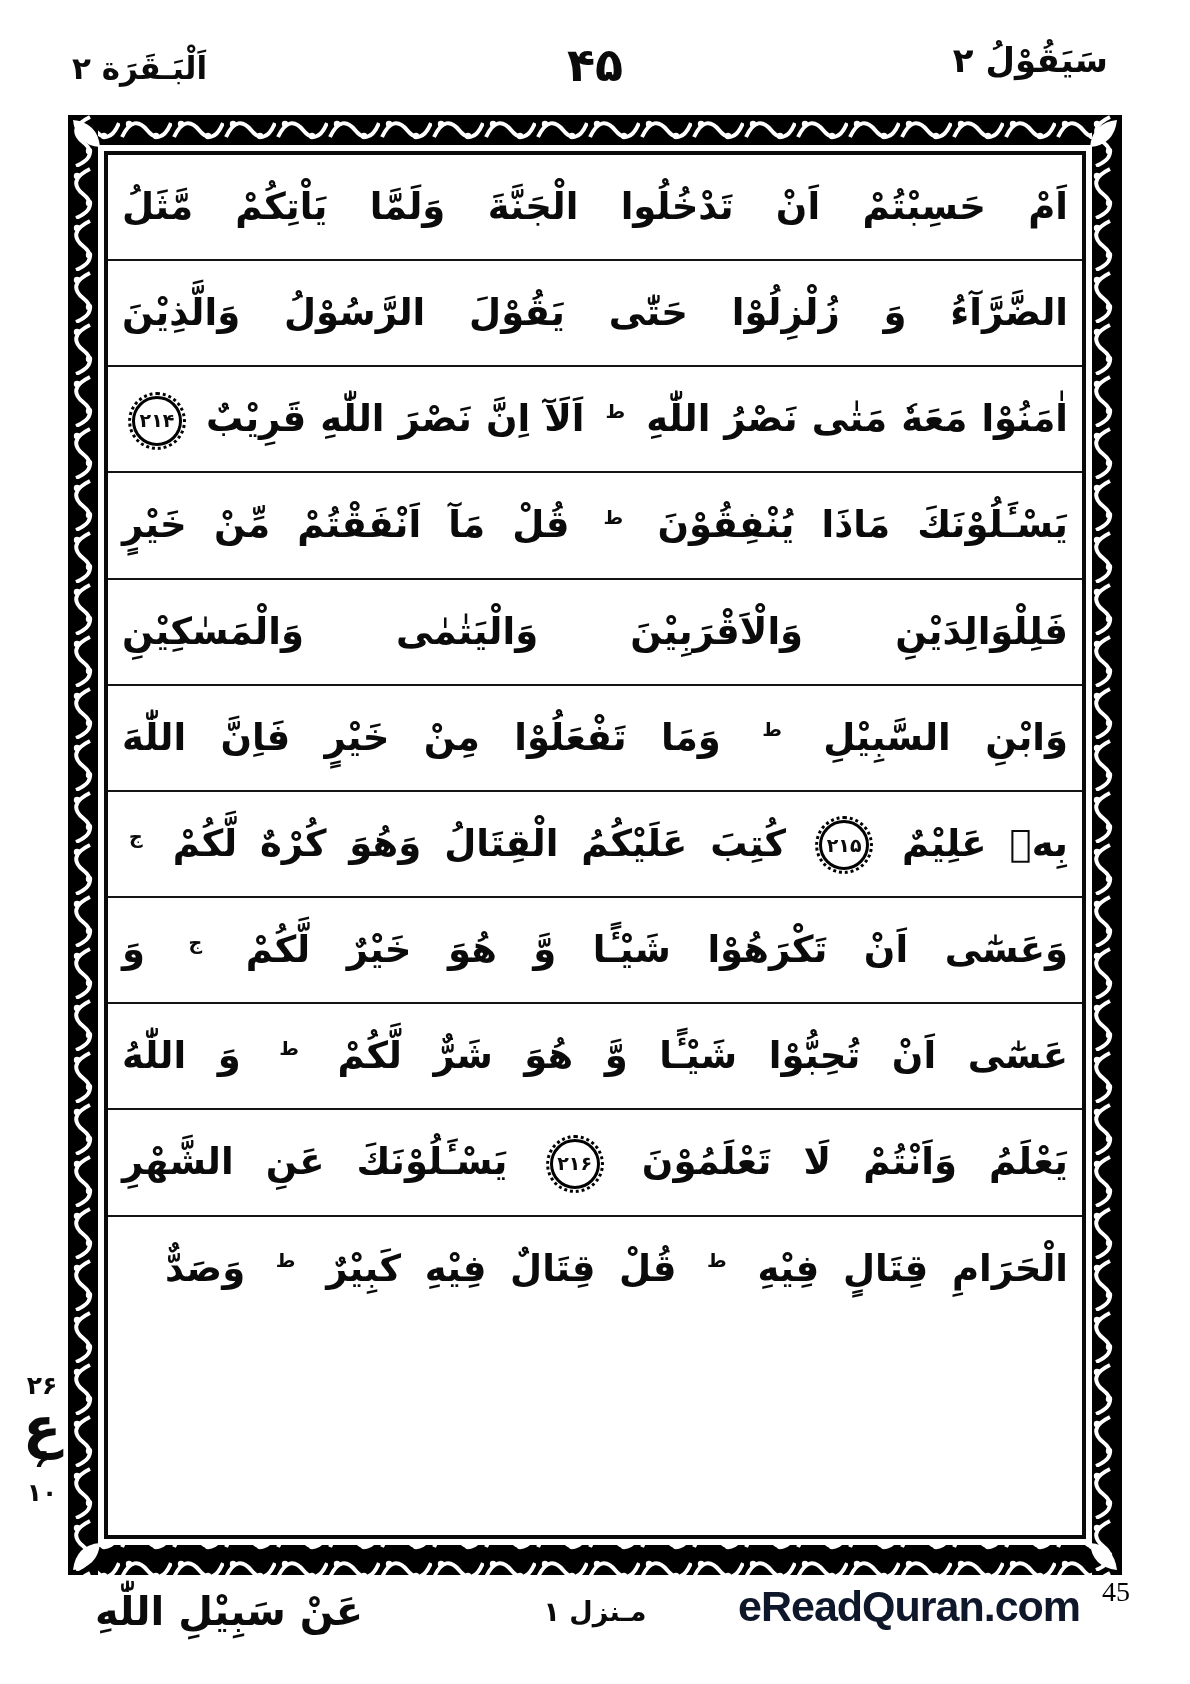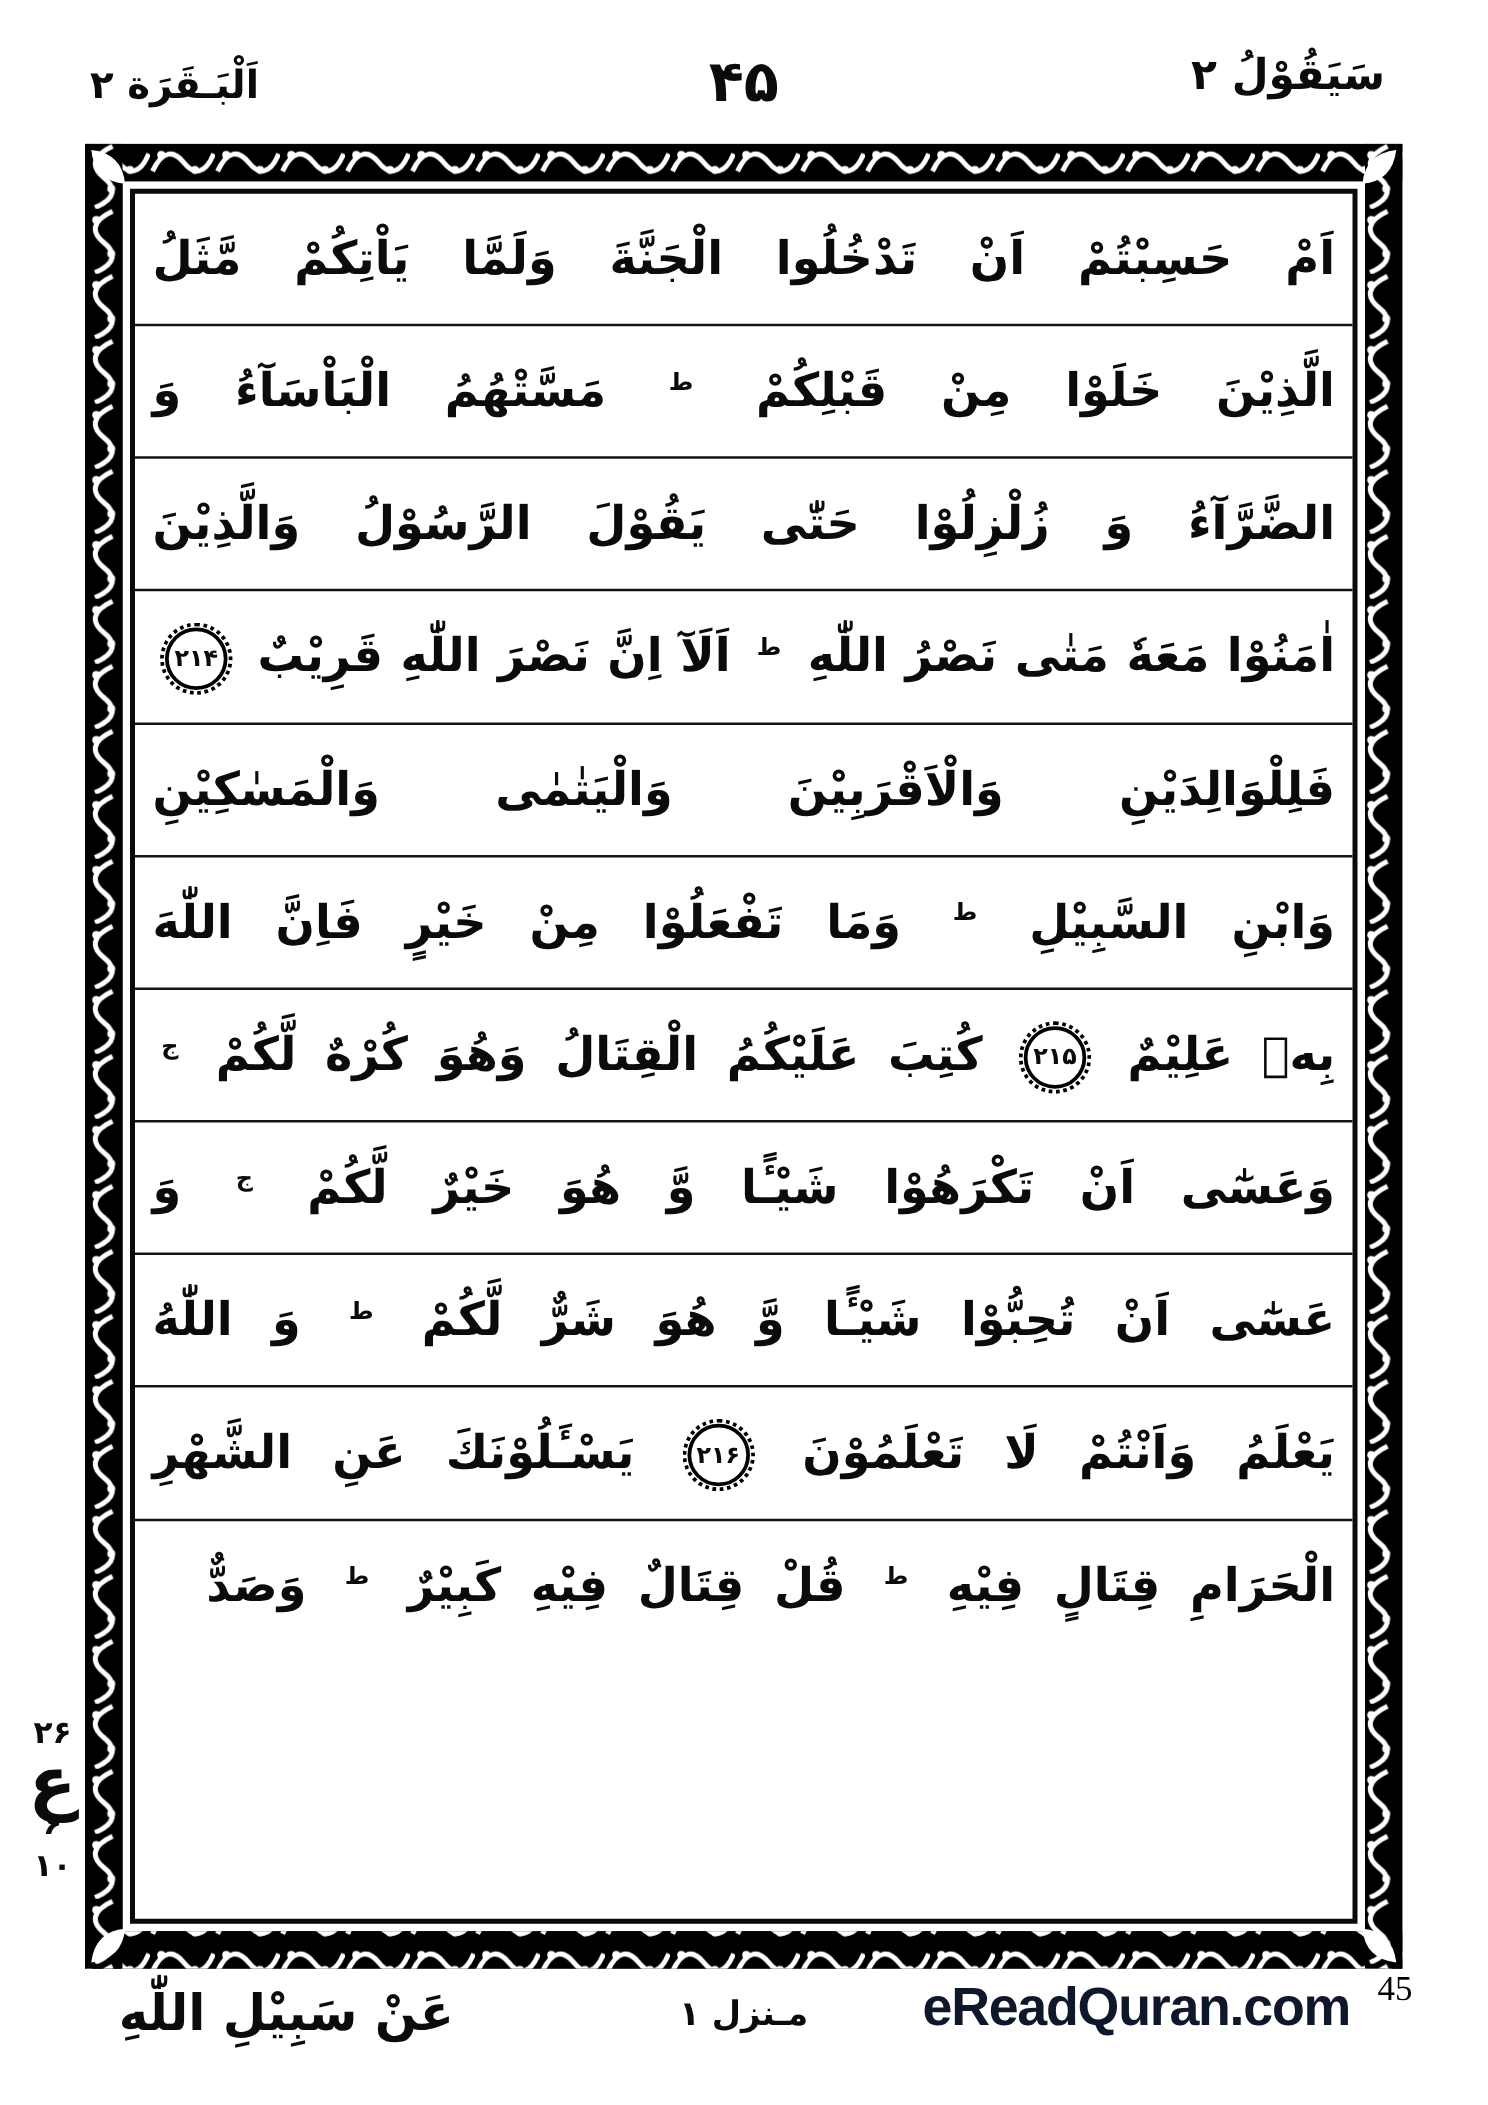--- a/index.html
+++ b/index.html
@@ -83,23 +83,23 @@
       <rect x="1024" y="0" width="30" height="1460" fill="url(#vineV)"></rect>
       <g fill="#fff">
         <path d="M5,5 Q30,8 32,32 Q8,30 5,5 Z"></path>
         <path d="M1049,5 Q1024,8 1022,32 Q1046,30 1049,5 Z"></path>
         <path d="M5,1455 Q30,1452 32,1428 Q8,1430 5,1455 Z"></path>
         <path d="M1049,1455 Q1024,1452 1022,1428 Q1046,1430 1049,1455 Z"></path>
       </g>
     </svg>
     <div class="textbox" dir="rtl">
         <div class="qline"><span class="qtext">اَمْ حَسِبْتُمْ اَنْ تَدْخُلُوا الْجَنَّةَ وَلَمَّا يَاْتِكُمْ مَّثَلُ</span> </div>
-        <div class="qline"><span class="qtext">الَّذِيْنَ خَلَوْا مِنْ قَبْلِكُمْ</span> <span class="waqf">ط</span> <span class="qtext">مَسَّتْهُمُ الْبَاْسَآءُ وَ</span> </div>
         <div class="qline"><span class="qtext">الضَّرَّآءُ وَ زُلْزِلُوْا حَتّٰى يَقُوْلَ الرَّسُوْلُ وَالَّذِيْنَ</span> </div>
         <div class="qline"><span class="qtext">اٰمَنُوْا مَعَهٗ مَتٰى نَصْرُ اللّٰهِ</span> <span class="waqf">ط</span> <span class="qtext">اَلَآ اِنَّ نَصْرَ اللّٰهِ قَرِيْبٌ</span> <span class="ayah-marker">۲۱۴</span> </div>
+        <div class="qline"><span class="qtext">يَسْـَٔلُوْنَكَ مَاذَا يُنْفِقُوْنَ</span> <span class="waqf">ط</span> <span class="qtext">قُلْ مَآ اَنْفَقْتُمْ مِّنْ خَيْرٍ</span> </div>
         <div class="qline"><span class="qtext">فَلِلْوَالِدَيْنِ وَالْاَقْرَبِيْنَ وَالْيَتٰمٰى وَالْمَسٰكِيْنِ</span> </div>
         <div class="qline"><span class="qtext">وَابْنِ السَّبِيْلِ</span> <span class="waqf">ط</span> <span class="qtext">وَمَا تَفْعَلُوْا مِنْ خَيْرٍ فَاِنَّ اللّٰهَ</span> </div>
         <div class="qline"><span class="qtext">بِهٖ عَلِيْمٌ</span> <span class="ayah-marker">۲۱۵</span> <span class="qtext">كُتِبَ عَلَيْكُمُ الْقِتَالُ وَهُوَ كُرْهٌ لَّكُمْ</span> <span class="waqf">ج</span> </div>
         <div class="qline"><span class="qtext">وَعَسٰٓى اَنْ تَكْرَهُوْا شَيْـًٔا وَّ هُوَ خَيْرٌ لَّكُمْ</span> <span class="waqf">ج</span> <span class="qtext">وَ</span> </div>
         <div class="qline"><span class="qtext">عَسٰٓى اَنْ تُحِبُّوْا شَيْـًٔا وَّ هُوَ شَرٌّ لَّكُمْ</span> <span class="waqf">ط</span> <span class="qtext">وَ اللّٰهُ</span> </div>
         <div class="qline"><span class="qtext">يَعْلَمُ وَاَنْتُمْ لَا تَعْلَمُوْنَ</span> <span class="ayah-marker">۲۱۶</span> <span class="qtext">يَسْـَٔلُوْنَكَ عَنِ الشَّهْرِ</span> </div>
         <div class="qline"><span class="qtext">الْحَرَامِ قِتَالٍ فِيْهِ</span> <span class="waqf">ط</span> <span class="qtext">قُلْ قِتَالٌ فِيْهِ كَبِيْرٌ</span> <span class="waqf">ط</span> <span class="qtext">وَصَدٌّ</span> </div>
       </div>
   </div>
 

